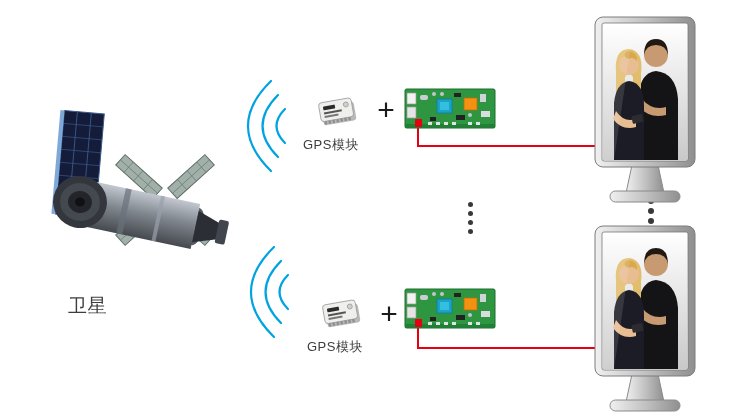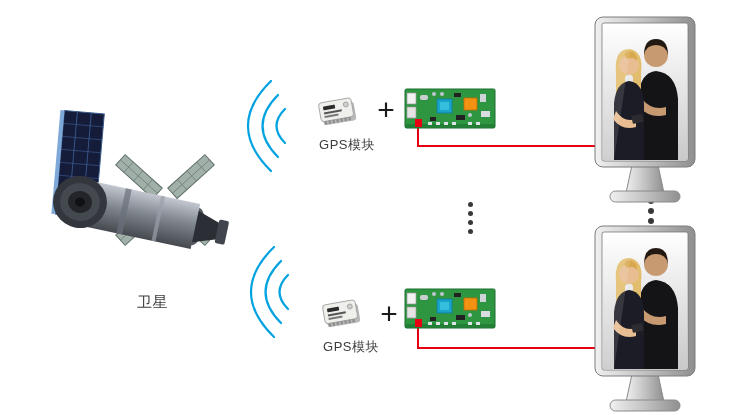--- a/index.html
+++ b/index.html
@@ -1,19 +1,19 @@
 <!DOCTYPE html>
 <html><head>
 <meta charset="utf-8">
 <style>
   html,body{margin:0;padding:0;background:#fff;}
   .canvas{position:relative;width:755px;height:415px;background:#ffffff;overflow:hidden;
           font-family:"Liberation Sans","DejaVu Sans",sans-serif;}
   .abs{position:absolute;}
-  .label{color:#3d3d3d;text-align:right;letter-spacing:.5px;}
+  .label{color:#3d3d3d;text-align:left;letter-spacing:.5px;}
   .plus{font-size:30px;line-height:30px;color:#1b1b1b;font-weight:400;width:22px;text-align:center;}
   .dots{display:flex;flex-direction:column;gap:4px;align-items:center;}
   .dot{border-radius:50%;background:#383838;}
   .dot-sm{width:5px;height:5px;}
   .dot-lg{width:6px;height:6px;}
   svg{display:block;}
 </style>
 </head>
 <body>
 
@@ -71,21 +71,21 @@
         <polygon points="172,84 196,92 196,108 172,116" fill="#2b2e34"></polygon>
         <rect x="194" y="88" width="10" height="24" rx="2" fill="#41454d"></rect>
         <ellipse cx="54" cy="100" rx="27" ry="26" fill="#33363d"></ellipse>
         <ellipse cx="54" cy="100" rx="20" ry="19" fill="#44484f"></ellipse>
         <ellipse cx="54" cy="100" rx="12" ry="11" fill="#23252a"></ellipse>
         <ellipse cx="54" cy="100" rx="5" ry="4.5" fill="#101114"></ellipse>
       </g>
     </svg>
   </div>
 
-  <div class="abs label" style="left:68px;top:293px;width:100px;font-size:15px">卫星</div>
+  <div class="abs label" style="left:68px;top:293px;width:100px;font-size:19px">卫星</div>
 
   <svg class="abs" style="left:234px;top:80px" width="58" height="92" viewBox="0 0 58 92">
     <path d="M37 1 Q-9 46 37 91" fill="none" stroke="#00a3e0" stroke-width="2.2" stroke-linecap="round"></path>
     <path d="M44 15 Q13 46 44 77" fill="none" stroke="#00a3e0" stroke-width="2.2" stroke-linecap="round"></path>
     <path d="M51 29 Q34 46 51 63" fill="none" stroke="#00a3e0" stroke-width="2.2" stroke-linecap="round"></path>
   </svg>
 
   <svg class="abs" style="left:237px;top:246px" width="58" height="92" viewBox="0 0 58 92">
     <path d="M37 1 Q-9 46 37 91" fill="none" stroke="#00a3e0" stroke-width="2.2" stroke-linecap="round"></path>
     <path d="M44 15 Q13 46 44 77" fill="none" stroke="#00a3e0" stroke-width="2.2" stroke-linecap="round"></path>

